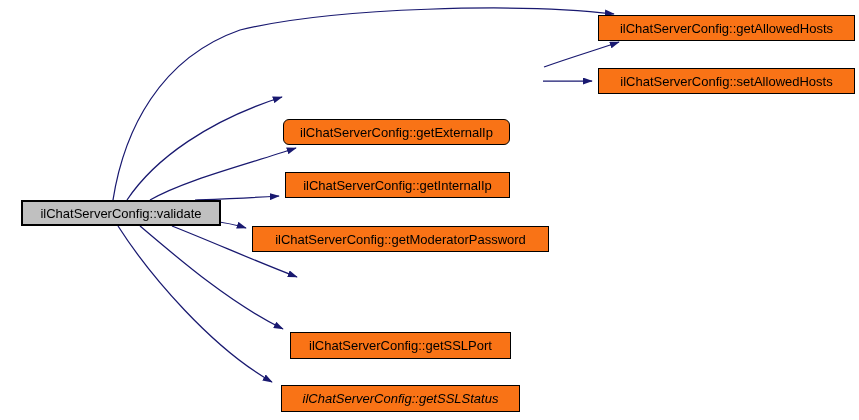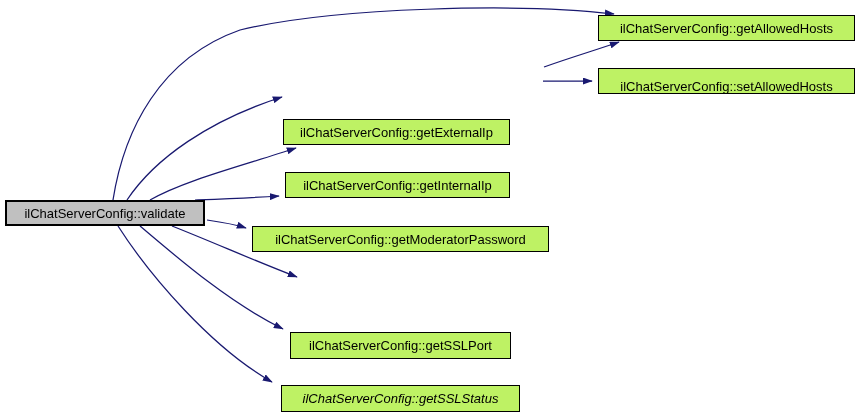--- a/index.html
+++ b/index.html
@@ -24,41 +24,42 @@
   }
   svg.edges path.edge {
     fill: none;
     stroke: #191970;
     stroke-width: 1.25;
   }
   .node {
     position: absolute;
     box-sizing: border-box;
     border: 1px solid #000000;
-    background: #bef264;
+    background: #f97316;
     color: #000000;
     display: flex;
     align-items: center;
     justify-content: center;
     font-size: 13px;
     line-height: 1;
     white-space: nowrap;
     cursor: pointer;
   }
   .node.root {
     background: #c0c0c0;
     border-width: 2px;
     cursor: default;
+    margin-left: 16px;
   }
   
   .n-validate            { left: 5px;   top: 200px; width: 200px; height: 26px; }
   .n-getAllowedHosts     { left: 598px; top: 15px;  width: 257px; height: 26px; }
   .n-parseAllowedHosts   { left: 259px; top: 66px;  width: 283px; height: 26px; }
-  .n-setAllowedHosts     { left: 598px; top: 68px;  width: 257px; height: 26px; align-items: flex-end; }
-  .n-getExternalIp       { left: 283px; top: 119px; width: 227px; height: 26px; }
+  .n-setAllowedHosts     { left: 598px; top: 68px;  width: 257px; height: 26px; }
+  .n-getExternalIp       { left: 283px; top: 119px; width: 227px; height: 26px; border-radius: 6px; }
   .n-getInternalIp       { left: 285px; top: 172px; width: 225px; height: 26px; }
   .n-getModeratorPassword{ left: 252px; top: 226px; width: 297px; height: 26px; }
   .n-getPort             { left: 303px; top: 279px; width: 194px; height: 27px; }
   .n-getSSLPort          { left: 290px; top: 332px; width: 221px; height: 27px; }
   .n-getSSLStatus        { left: 281px; top: 385px; width: 239px; height: 27px; font-style: italic; }
 </style>
 </head>
 <body>
 
 <div class="canvas">

